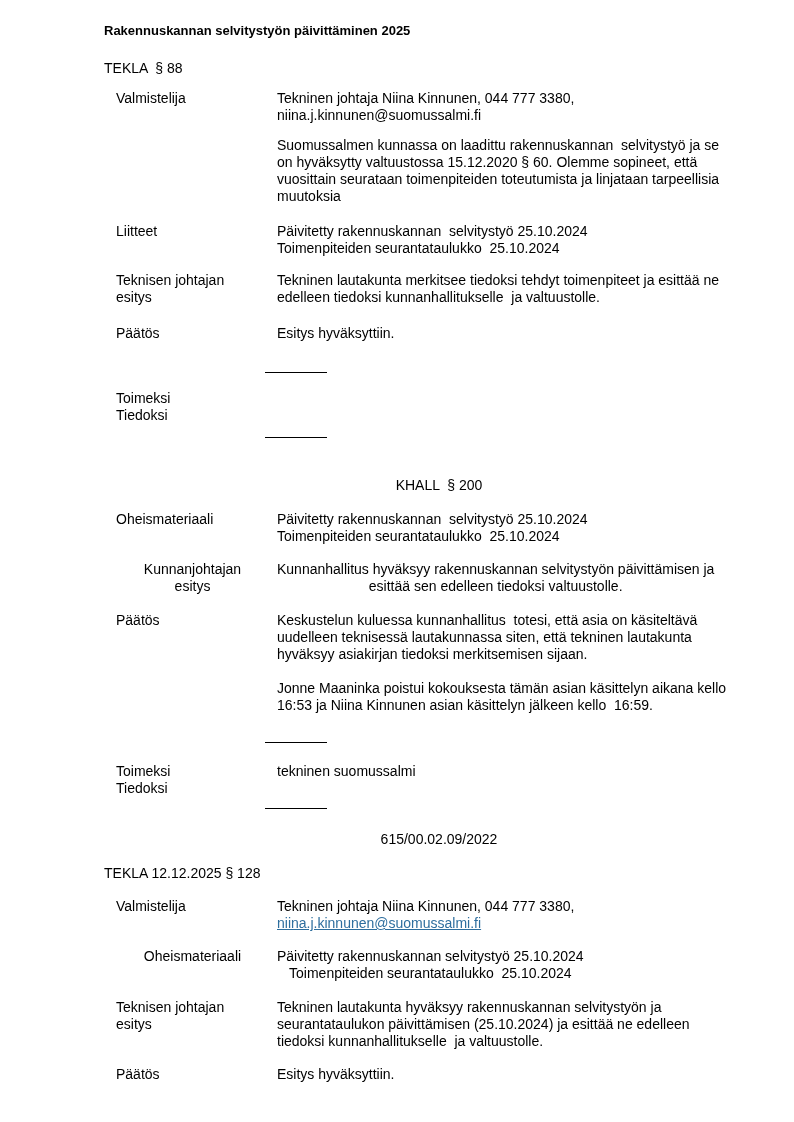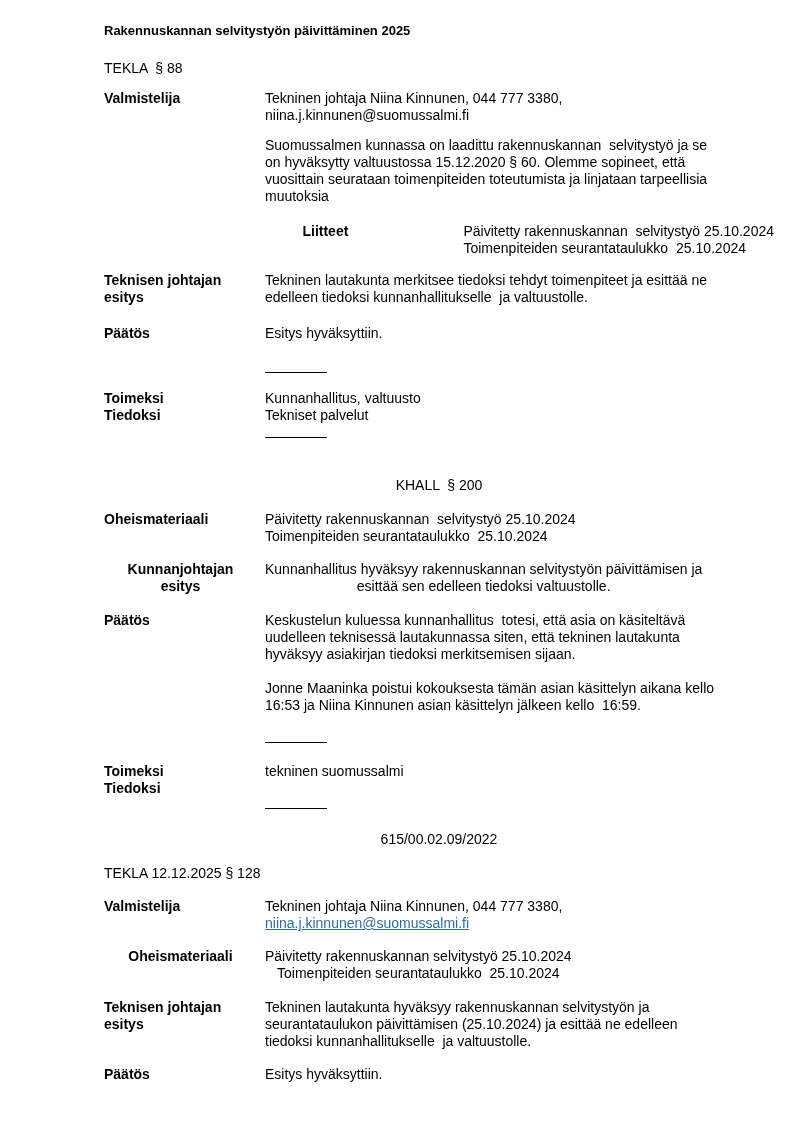--- a/index.html
+++ b/index.html
@@ -11,34 +11,34 @@
     line-height: 17px;
     overflow: hidden;
   }
   .page { padding: 22px 20px 0 104px; box-sizing: border-box; width: 794px; }
   .title { font-weight: bold; font-size: 13px; white-space: pre-wrap; }
   .heading { white-space: pre-wrap; }
   .diary { white-space: pre-wrap; }
   .row { display: flex; align-items: flex-start; }
   .label {
     flex: 0 0 161px; width: 161px;
-    font-weight: bold;
+    font-weight: normal;
     white-space: pre-wrap;
-    padding-right: 8px; box-sizing: border-box;
+    padding-right: 8px; box-sizing: border-box; margin-left: 12px;
   }
   .content { white-space: pre-wrap; max-width: 509px; }
   .sep {
     height: 0; width: 62px;
     border: 0; border-top: 1px solid #000000;
     margin-left: 161px;
   }
   a.email-link { color: var(--link-color, #2e6e9e); text-decoration: underline; }
   .mb11 { margin-bottom: 11px; }
   .mb13 { margin-bottom: 13px; }
-  .mb15 { margin-bottom: 15px; justify-content: flex-end; }
+  .mb15 { margin-bottom: 15px; }
   .mb16 { margin-bottom: 16px; }
   .mb17 { margin-bottom: 17px; text-align: center; }
   .mb18 { margin-bottom: 18px; }
   .mb19 { margin-bottom: 19px; }
   .mb20 { margin-bottom: 20px; }
   .mb21 { margin-bottom: 21px; }
   .mb22 { margin-bottom: 22px; }
   .mb28 { margin-bottom: 28px; }
   .mb30 { margin-bottom: 30px; }
   .mb39 { margin-bottom: 39px; }
@@ -82,22 +82,20 @@
   <div class="row mb30">
     <div class="label">Päätös</div>
     <div class="content">Esitys hyväksyttiin.</div>
   </div>
 
   <div class="sep mb17"></div>
 
   <div class="row mb13">
     <div class="label">Toimeksi
 Tiedoksi</div>
-    <div class="content">Kunnanhallitus, valtuusto
-Tekniset palvelut</div>
   </div>
 
   <div class="sep mb39"></div>
 
   <div class="heading mb17">KHALL  § 200</div>
 
   <div class="row mb16">
     <div class="label">Oheismateriaali</div>
     <div class="content">Päivitetty rakennuskannan  selvitystyö 25.10.2024
 Toimenpiteiden seurantataulukko  25.10.2024</div>

